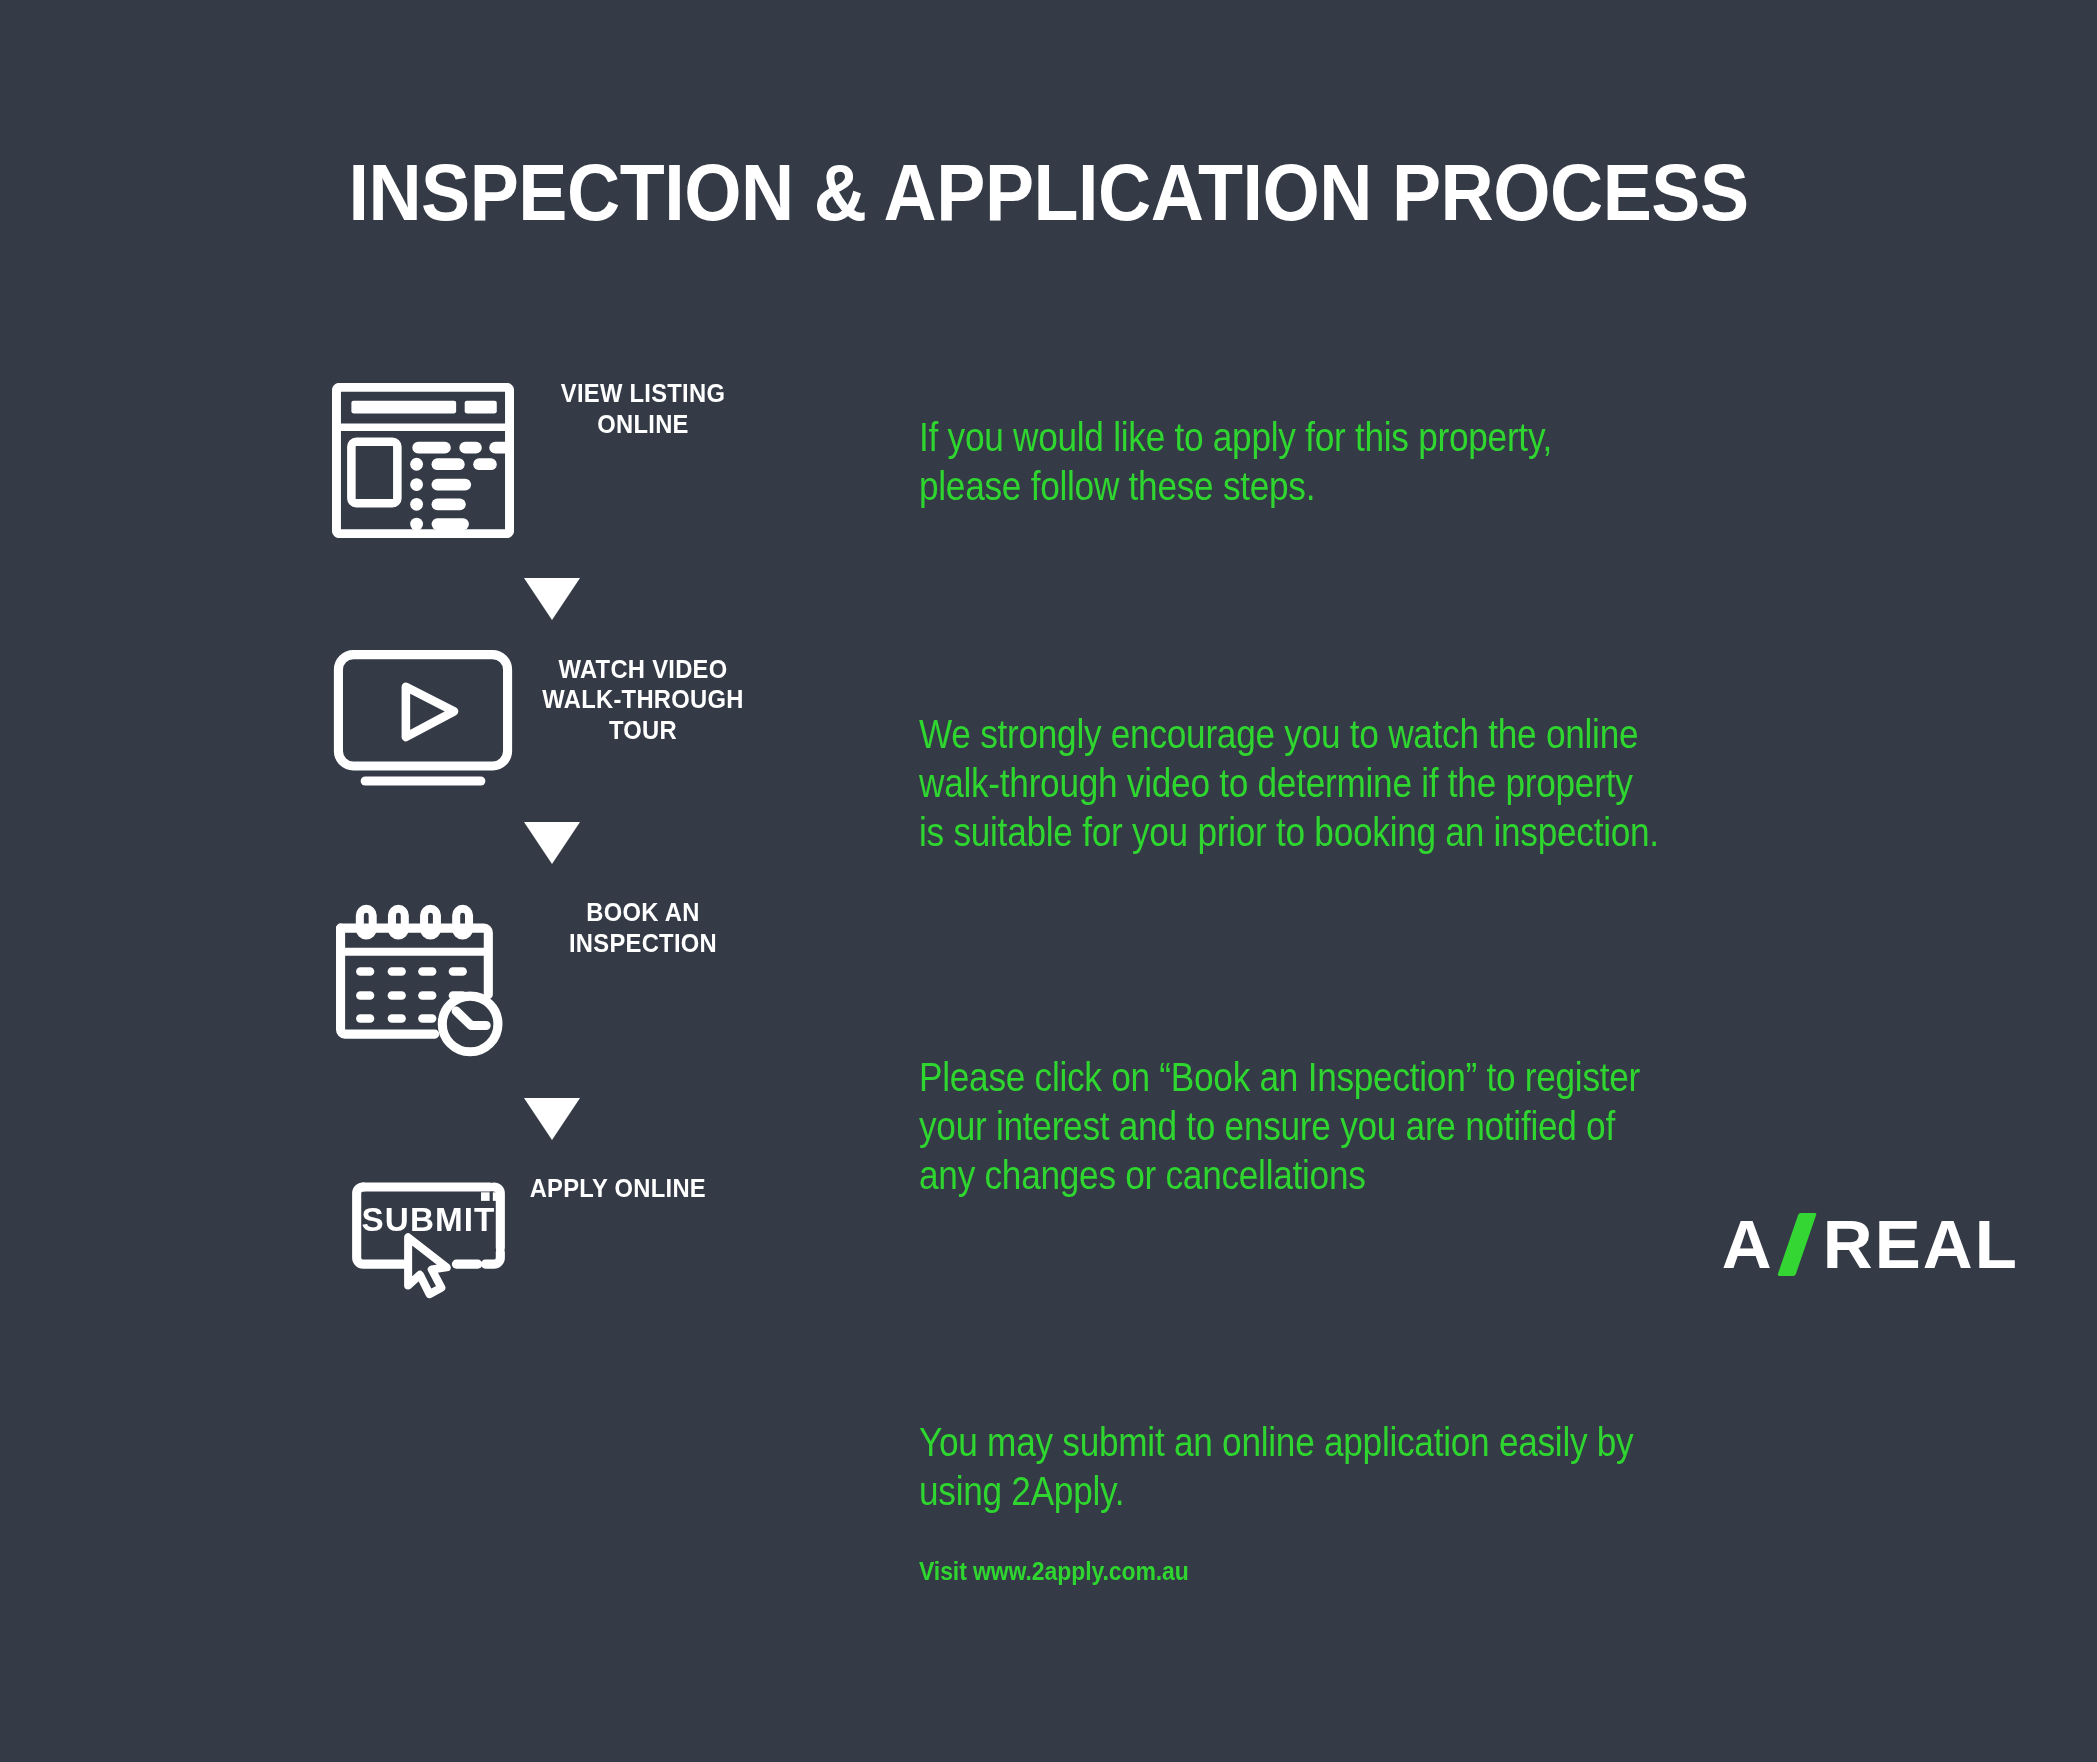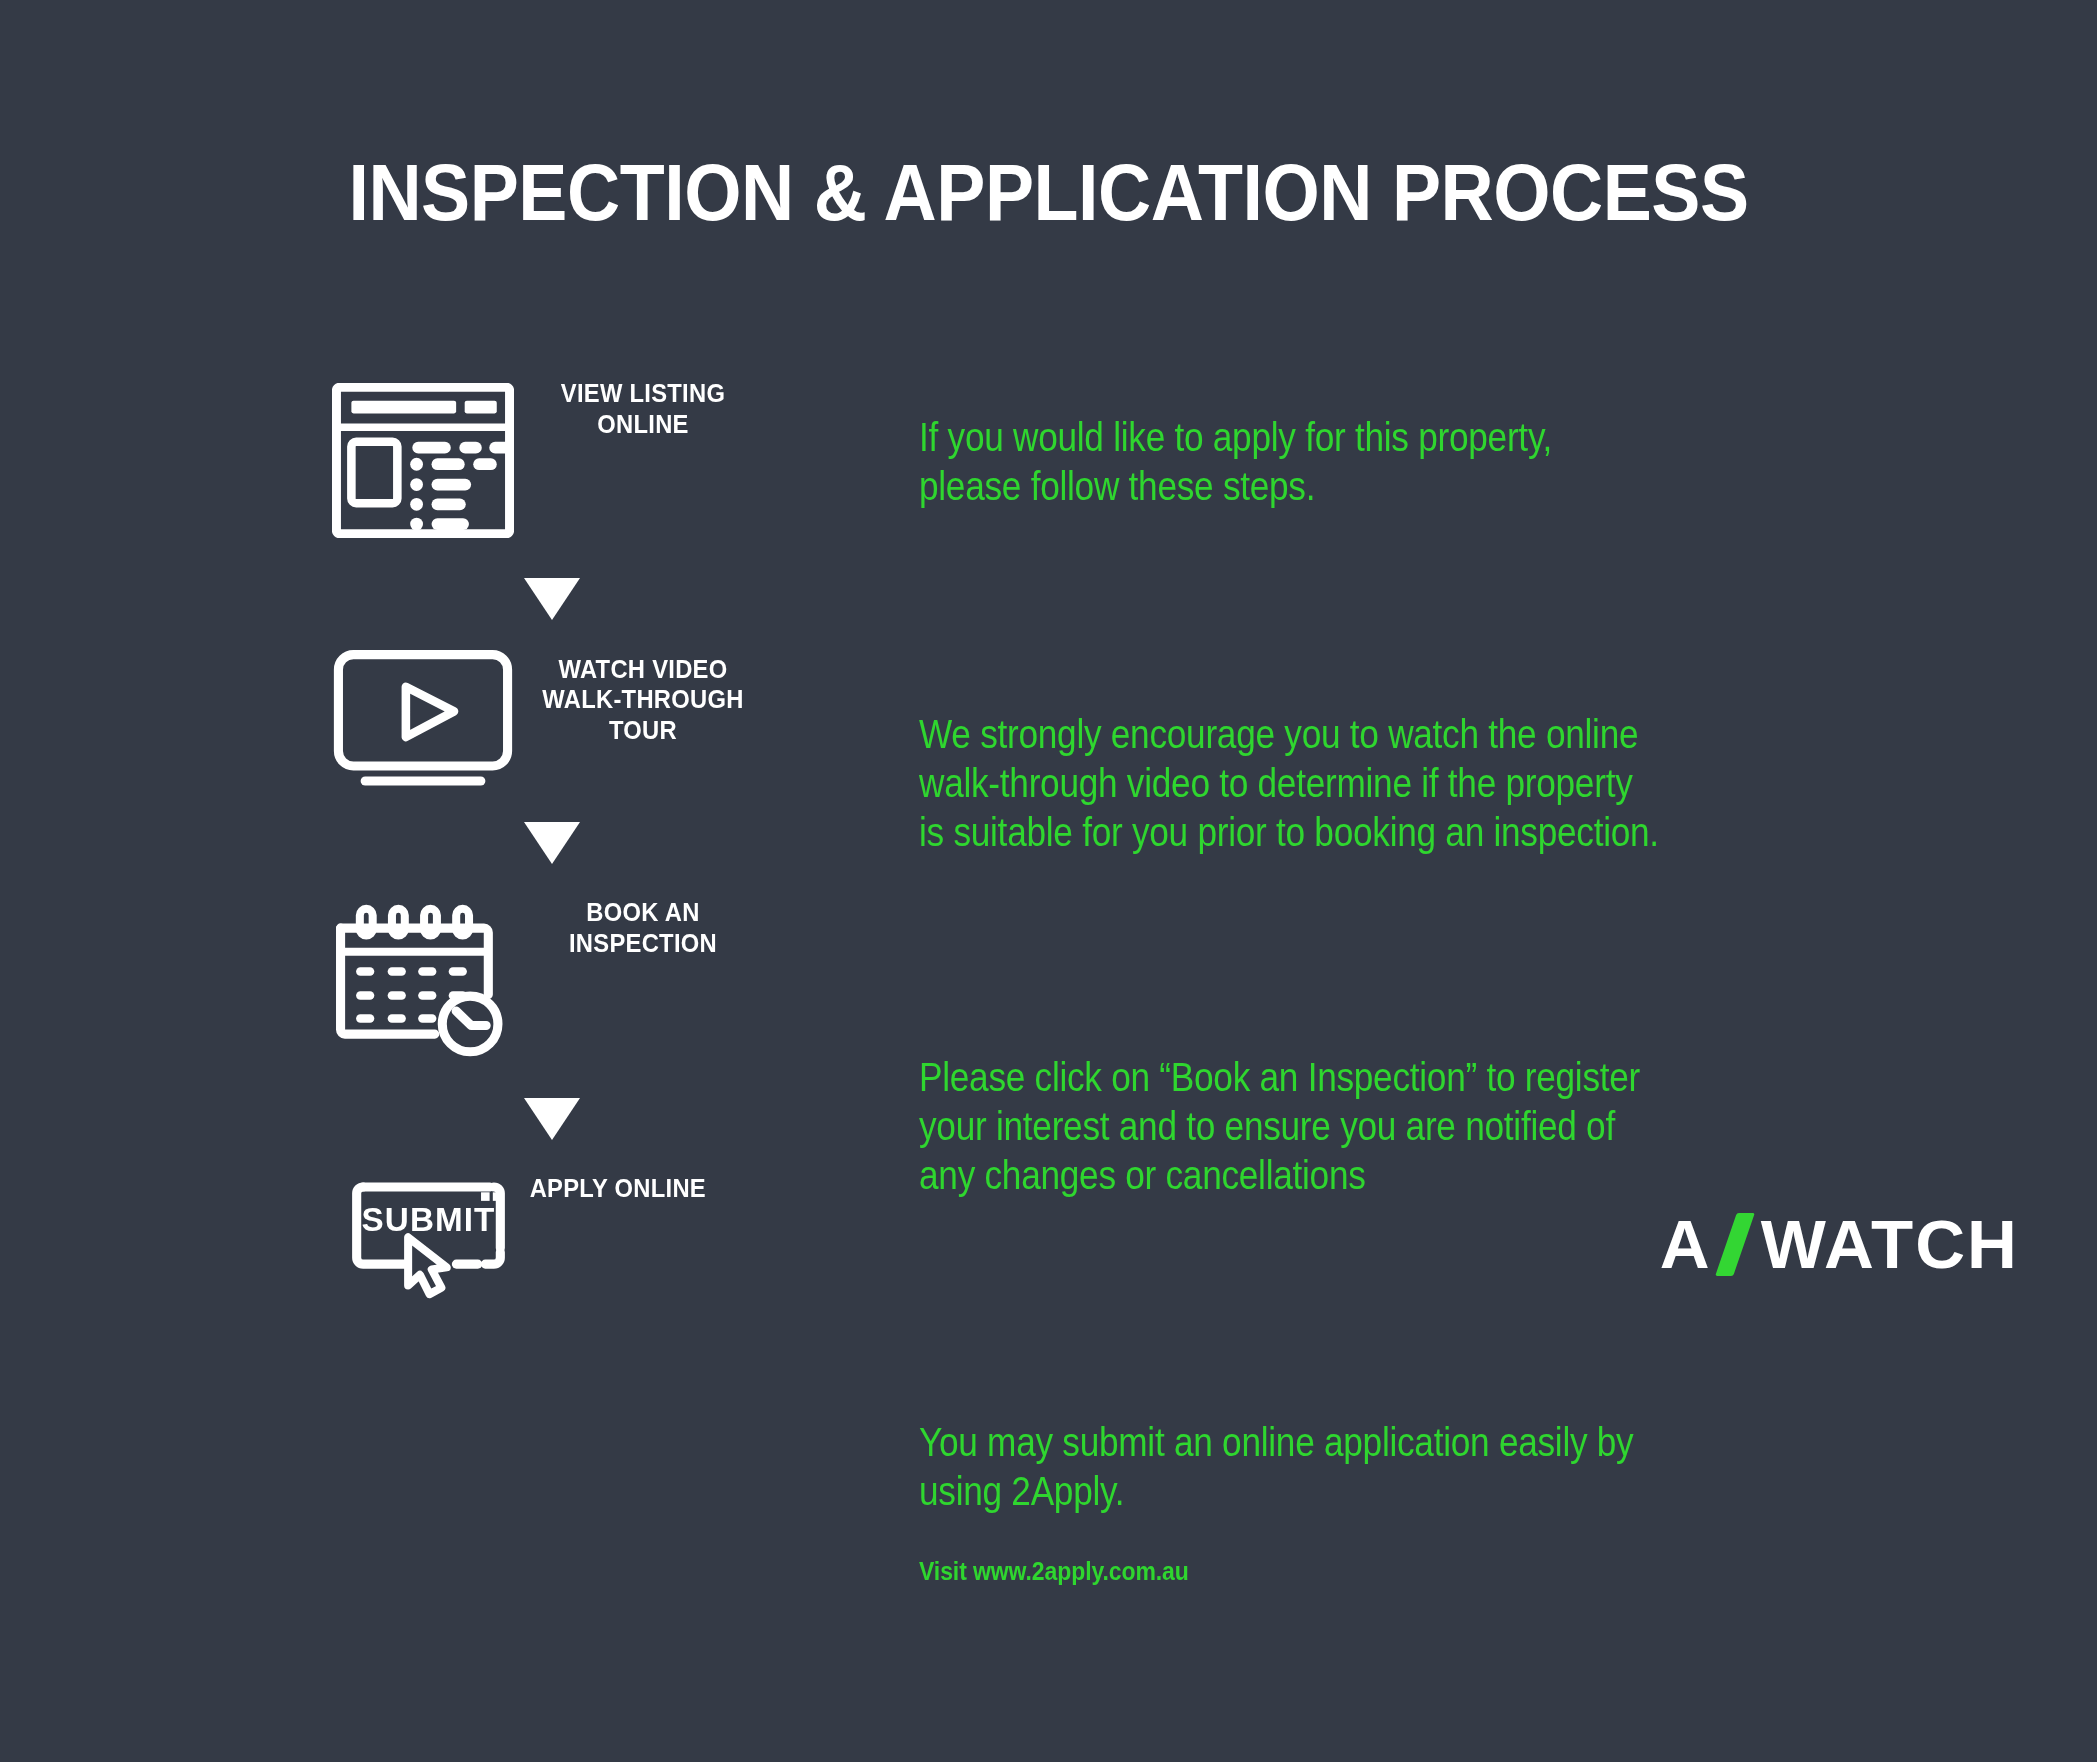--- a/index.html
+++ b/index.html
@@ -223,17 +223,17 @@
   <div class="body-text" id="txt3">Please click on “Book an Inspection” to register
 your interest and to ensure you are notified of
 any changes or cancellations</div>
   <div class="body-text" id="txt4">You may submit an online application easily by
 using 2Apply.</div>
   <div class="visit" id="visitline">Visit www.2apply.com.au</div>
 
   <div class="logo">
     <span>A</span>
     <span class="slash"></span>
-    <span>WATCH</span>
+    <span>REAL</span>
   </div>
 
 </div>
 
 
 </body></html>

